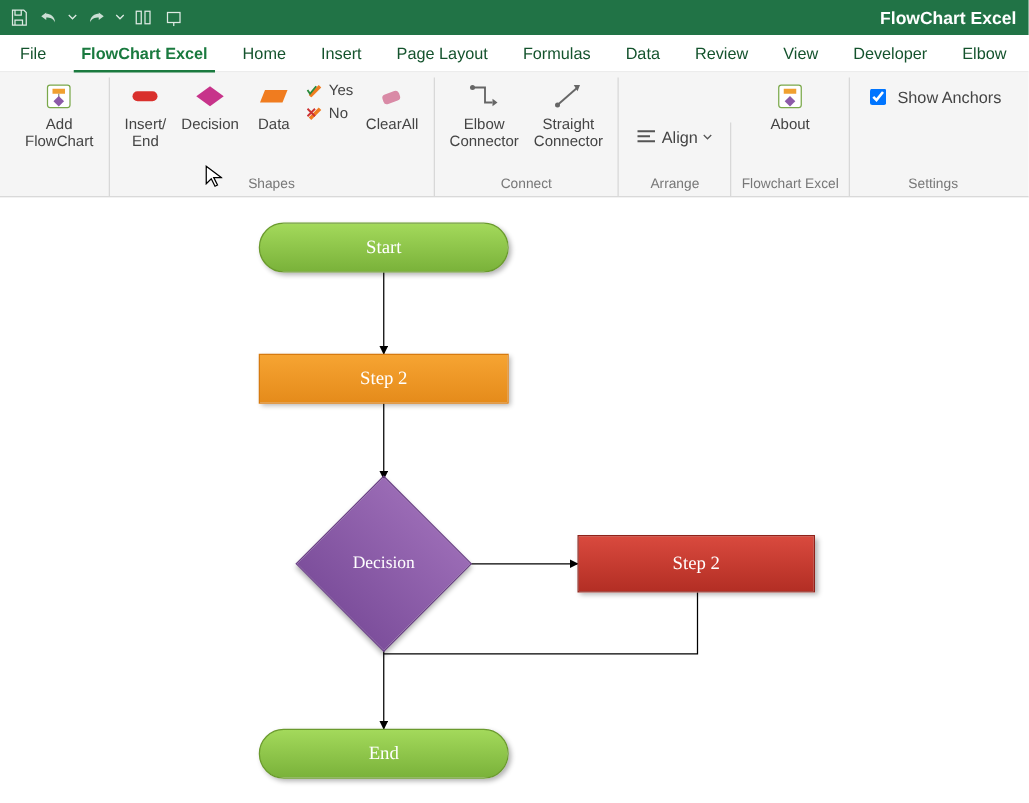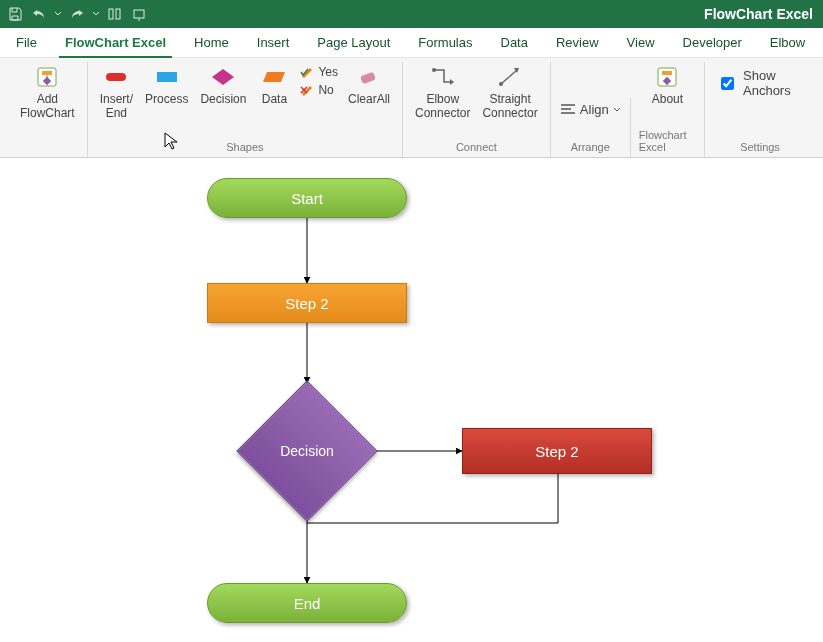--- a/index.html
+++ b/index.html
@@ -101,20 +101,21 @@
   .btn .ico { width: 26px; height: 26px; display: flex; align-items: center; justify-content: center; margin-bottom: 2px; }
   .small-stack { display: flex; flex-direction: column; gap: 2px; padding-top: 2px;}
   .small-item { display:flex; align-items:center; gap:4px; font-size:12px; cursor:pointer; padding:1px 2px;}
   .check { display:flex; align-items:center; gap:6px; font-size:13px; padding:6px 4px;}
   .align-btn { display:flex; align-items:center; gap:4px; font-size:13px; padding:4px 6px; cursor:pointer;}
   .canvas {
     position: relative;
     width: 823px;
     height: 484px;
     background: #fff;
+    font-family: Liberation Serif, serif;
   }
   .node {
     position: absolute;
     display: flex;
     align-items: center;
     justify-content: center;
     color: #fff;
     font-size: 15px;
     box-shadow: 2px 2px 4px rgba(0,0,0,0.3);
   }
@@ -253,28 +254,20 @@
         <span class="ico">
           <svg width="26" height="18">
               <rect x="3" y="5" width="20" height="8" rx="4" fill="#d9302c"></rect>
             </svg>
         </span>
         <span style="white-space:pre-line">Insert/
 End</span>
       </div>
       <div class="btn">
         <span class="ico">
-          <svg width="26" height="18">
-              <rect x="3" y="4" width="20" height="10" fill="#2aa6e6"></rect>
-            </svg>
-        </span>
-        <span>Process</span>
-      </div>
-      <div class="btn">
-        <span class="ico">
           <svg width="26" height="20">
               <polygon points="13,2 24,10 13,18 2,10" fill="#c7338a"></polygon>
             </svg>
         </span>
         <span>Decision</span>
       </div>
       <div class="btn">
         <span class="ico">
           <svg width="26" height="18">
               <polygon points="6,4 24,4 20,14 2,14" fill="#f07c1f"></polygon>

